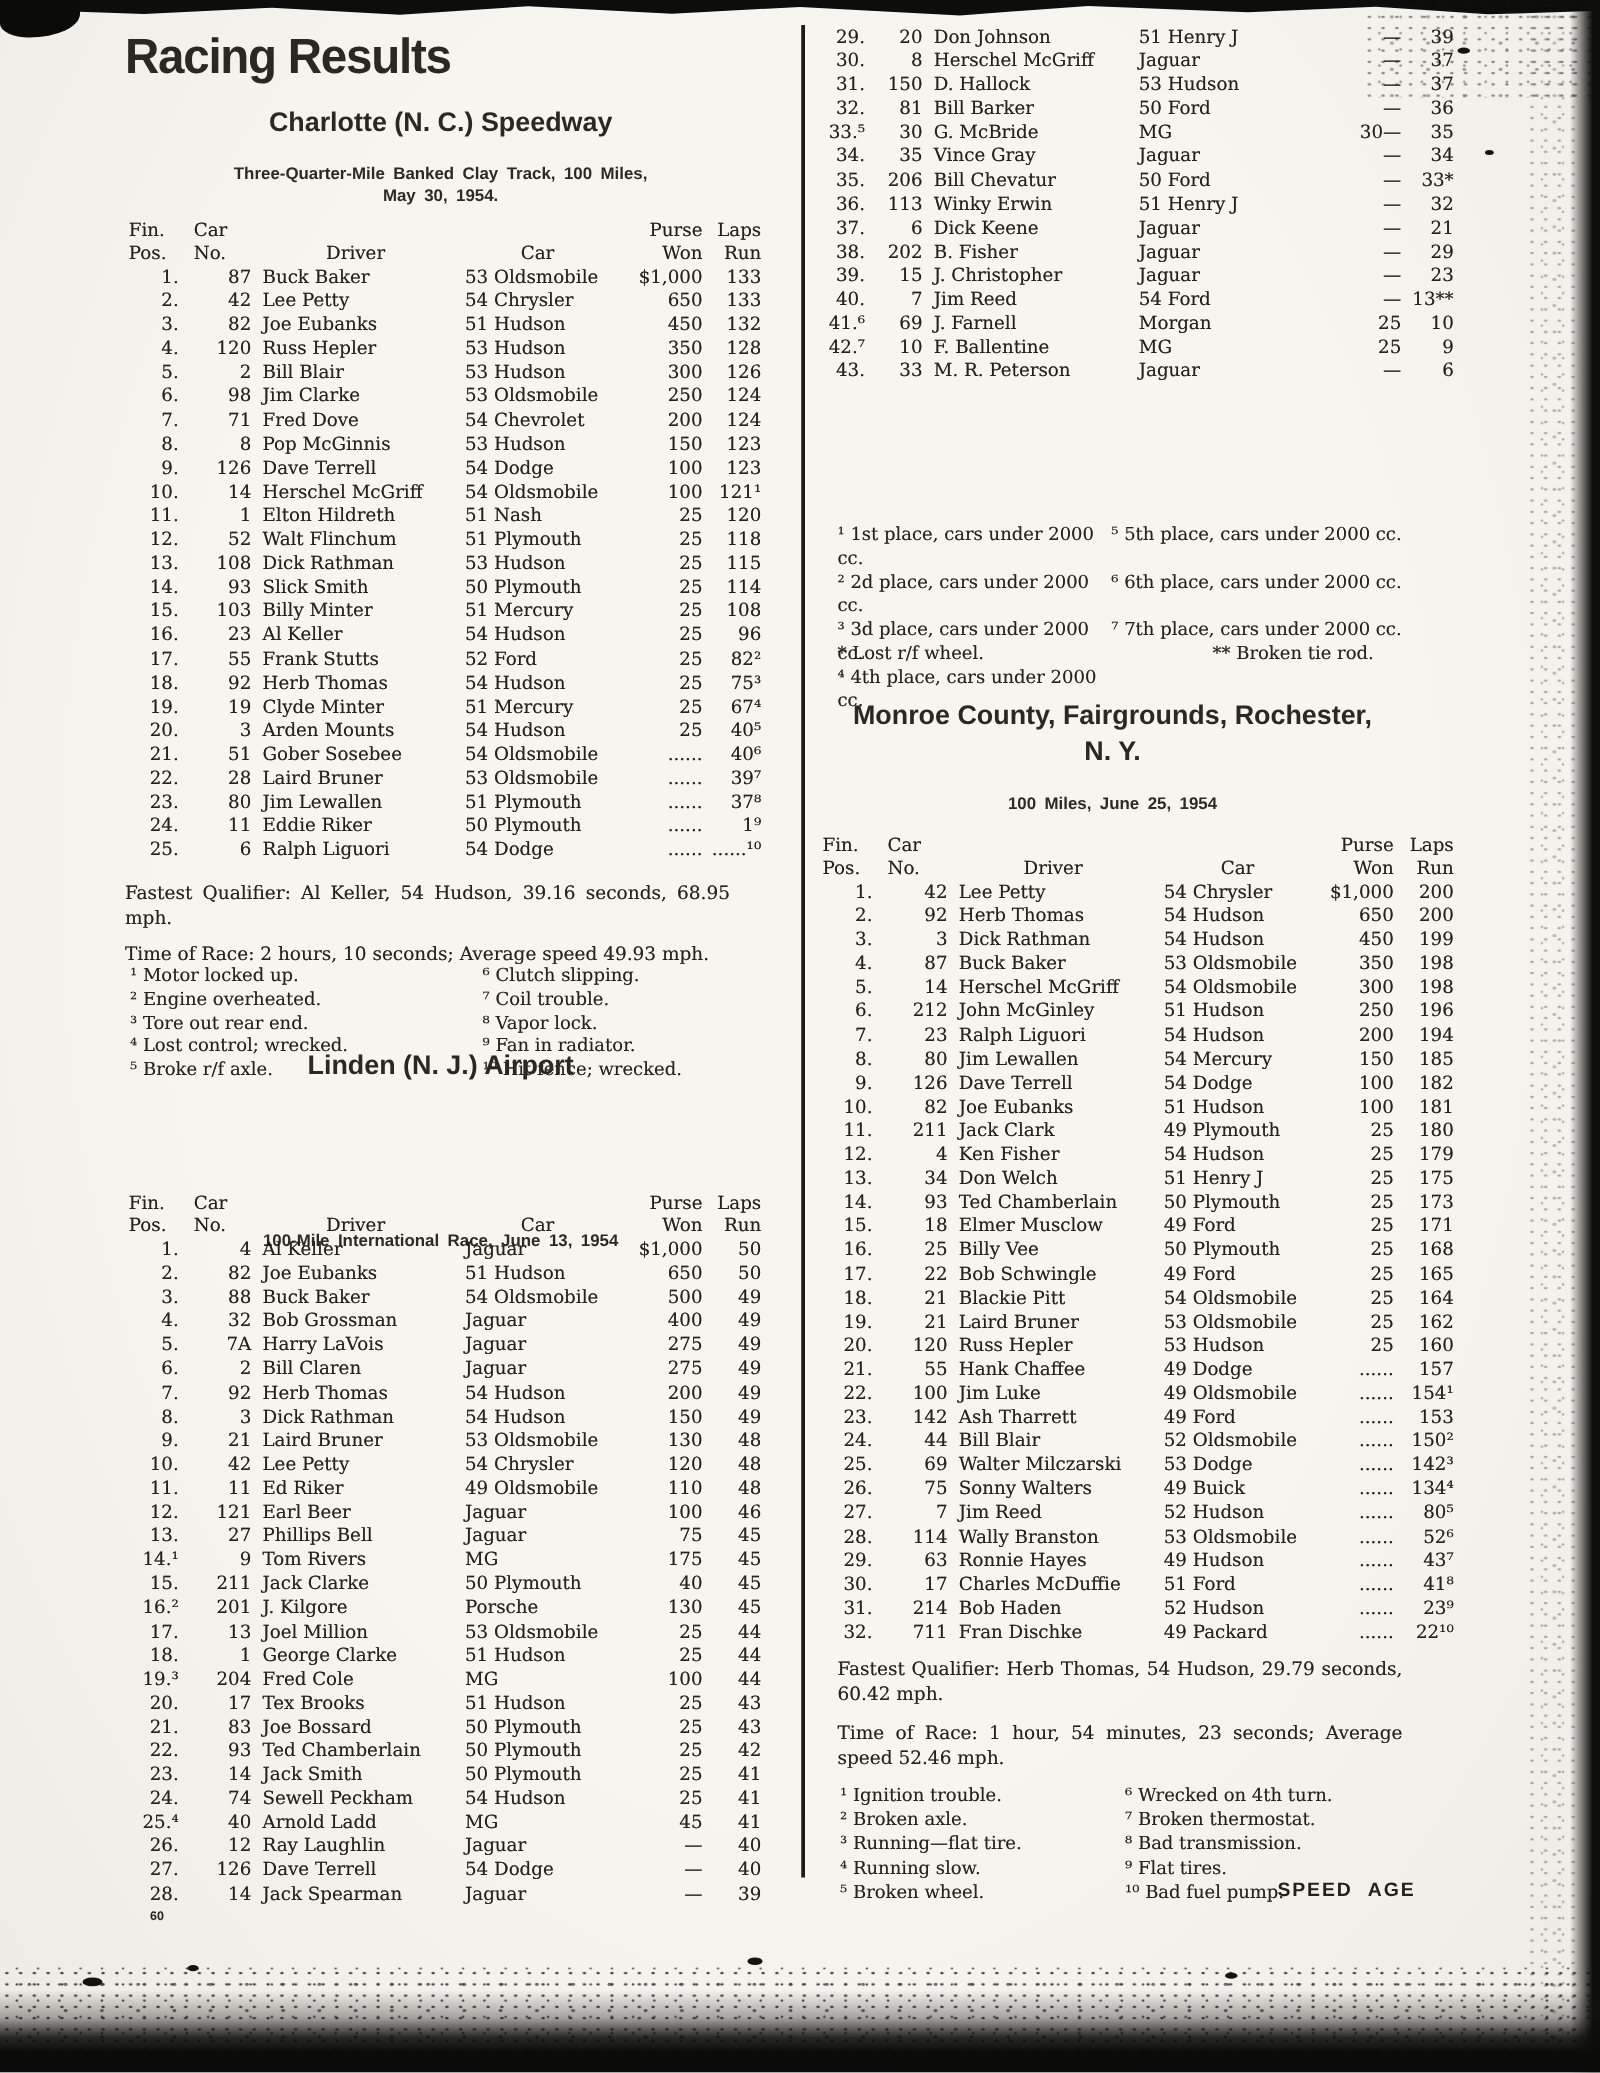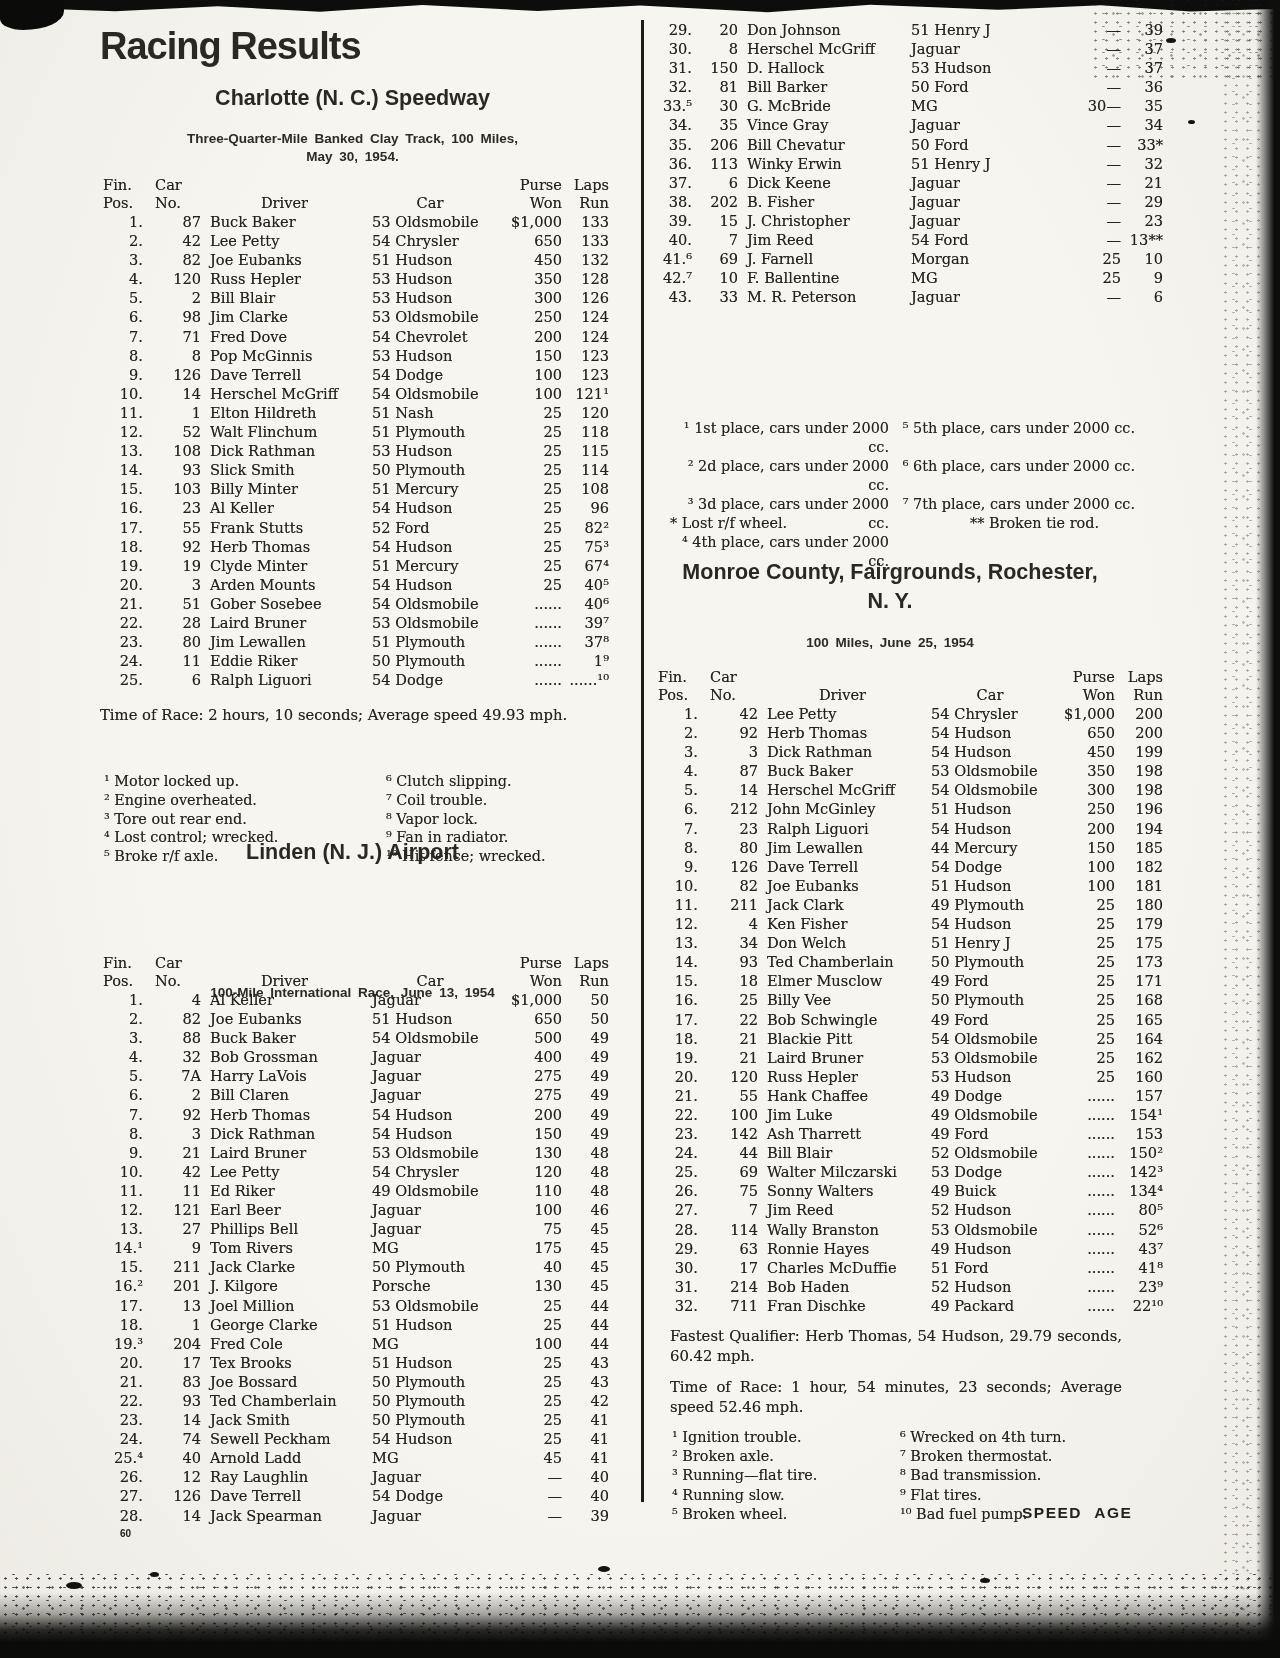--- a/index.html
+++ b/index.html
@@ -64,21 +64,21 @@
   
   .t-cont .c-pos{width:40px;} .t-cont .c-no{width:46px;} .t-cont .c-driver{width:160px;}
   .t-cont .c-car{width:140px;} .t-cont .c-purse{width:70px;} .t-cont .c-laps{width:40px;}
   
   .t-monroe .c-pos{width:40px;} .t-monroe .c-no{width:48px;} .t-monroe .c-driver{width:160px;}
   .t-monroe .c-car{width:122px;} .t-monroe .c-purse{width:62px;} .t-monroe .c-laps{width:46px;}
   
   .fn{font-size:14.4px;line-height:18.8px;text-shadow:0 0 .4px rgba(38,35,29,.5);}
   .fn-row{display:grid;}
   .fn-c{grid-template-columns:237px 1fr;gap:45px;}
-  .fn-cc{grid-template-columns:219px 1fr;line-height:19px;text-align:right;}
+  .fn-cc{grid-template-columns:219px 1fr;line-height:19px;}
   .fn-star{grid-template-columns:300px 1fr;line-height:19px;margin-top:17px;}
   .fn-m{grid-template-columns:228px 1fr;line-height:19.2px;}
   .divider{position:absolute;left:641px;top:20px;width:2.5px;height:1482px;background:#1c1b18;}
   .pagenum{font-family:"Liberation Sans",sans-serif;font-weight:700;font-size:10px;color:#23211c;}
   .magname{font-family:"Liberation Sans",sans-serif;font-weight:700;font-size:15.5px;
     letter-spacing:1.5px;word-spacing:7px;color:#23211c;}
 </style>
 </head>
 <body>
 
@@ -334,20 +334,21 @@
           <td class="c-no">6</td>
           <td class="c-driver">Ralph Liguori</td>
           <td class="c-car">54 Dodge</td>
           <td class="c-purse">......</td>
           <td class="c-laps">......¹⁰</td>
         </tr>
       </tbody>
   </table>
 
   <div class="abs" style="left:100px;top:705px;width:484px;">
+    <p class="note">Fastest Qualifier: Al Keller, 54 Hudson, 39.16 seconds, 68.95 mph.</p>
     <p class="note">Time of Race: 2 hours, 10 seconds; Average speed 49.93 mph.</p>
   </div>
 
   <div class="abs fn" style="left:104px;top:772px;width:500px;">
 
       <div class="fn-row fn-c">
         <span>¹ Motor locked up.</span>
         <span>⁶ Clutch slipping.</span>
       </div>
 
@@ -913,21 +914,21 @@
           <td class="c-driver">Ralph Liguori</td>
           <td class="c-car">54 Hudson</td>
           <td class="c-purse">200</td>
           <td class="c-laps">194</td>
         </tr>
 
         <tr>
           <td class="c-pos">8.</td>
           <td class="c-no">80</td>
           <td class="c-driver">Jim Lewallen</td>
-          <td class="c-car">44 Mercury</td>
+          <td class="c-car">54 Mercury</td>
           <td class="c-purse">150</td>
           <td class="c-laps">185</td>
         </tr>
 
         <tr>
           <td class="c-pos">9.</td>
           <td class="c-no">126</td>
           <td class="c-driver">Dave Terrell</td>
           <td class="c-car">54 Dodge</td>
           <td class="c-purse">100</td>

